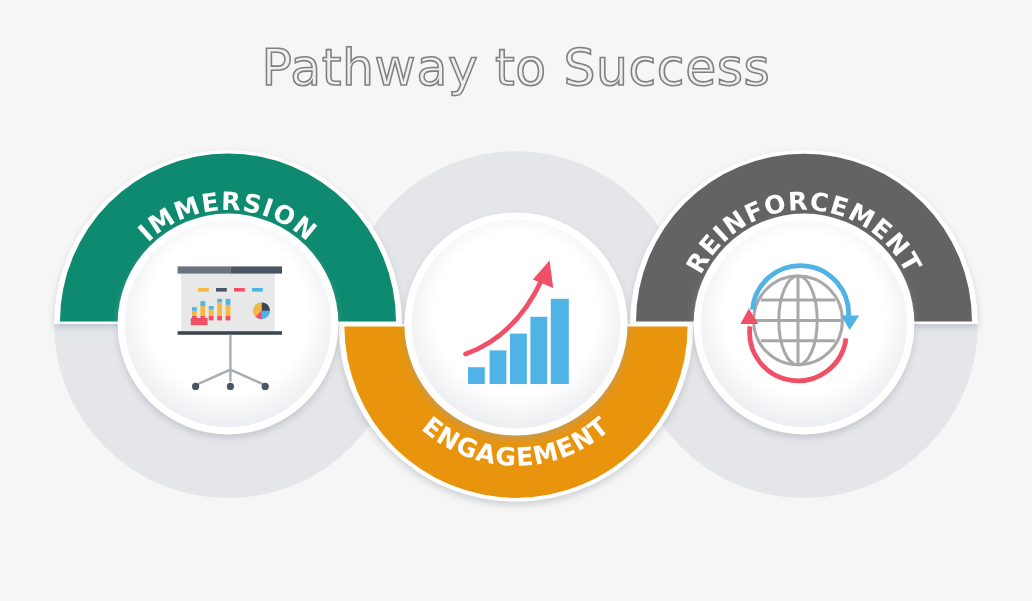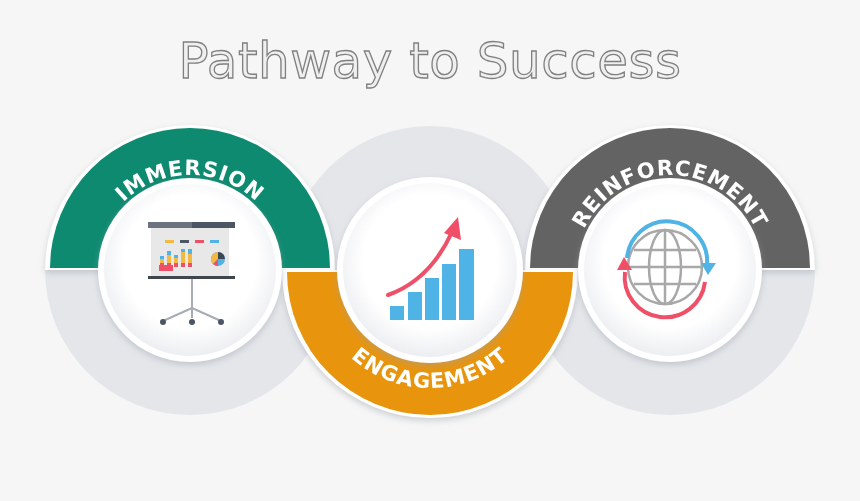--- a/index.html
+++ b/index.html
@@ -1,17 +1,17 @@
 <!DOCTYPE html>
 <html><head>
 <meta charset="utf-8">
 <style>
   html, body { margin:0; padding:0; }
   body { width:860px; height:501px; background:#f6f6f6; position:relative; overflow:hidden; font-family:"Liberation Sans", sans-serif; }
-  .title { position:absolute; left:0; top:32px; width:860px; text-align:center; font-family:"DejaVu Sans", sans-serif; font-size:50px; color:#efefef; -webkit-text-stroke:1.3px #808080; letter-spacing:0.5px; }
+  .title { position:absolute; left:0; top:32px; width:860px; text-align:center; font-family:"DejaVu Sans", sans-serif; font-size:42px; color:#efefef; -webkit-text-stroke:1.3px #808080; letter-spacing:0.5px; }
   svg.diagram { position:absolute; left:0; top:0; }
   .arc-label { font-family:"DejaVu Sans", sans-serif; font-weight:bold; fill:#ffffff; font-size:21px; letter-spacing:1px; }
 </style>
 </head>
 <body>
 
 <div class="title">Pathway to Success</div>
 
 <svg class="diagram" width="860" height="501" viewBox="0 0 860 501">
   <defs>

